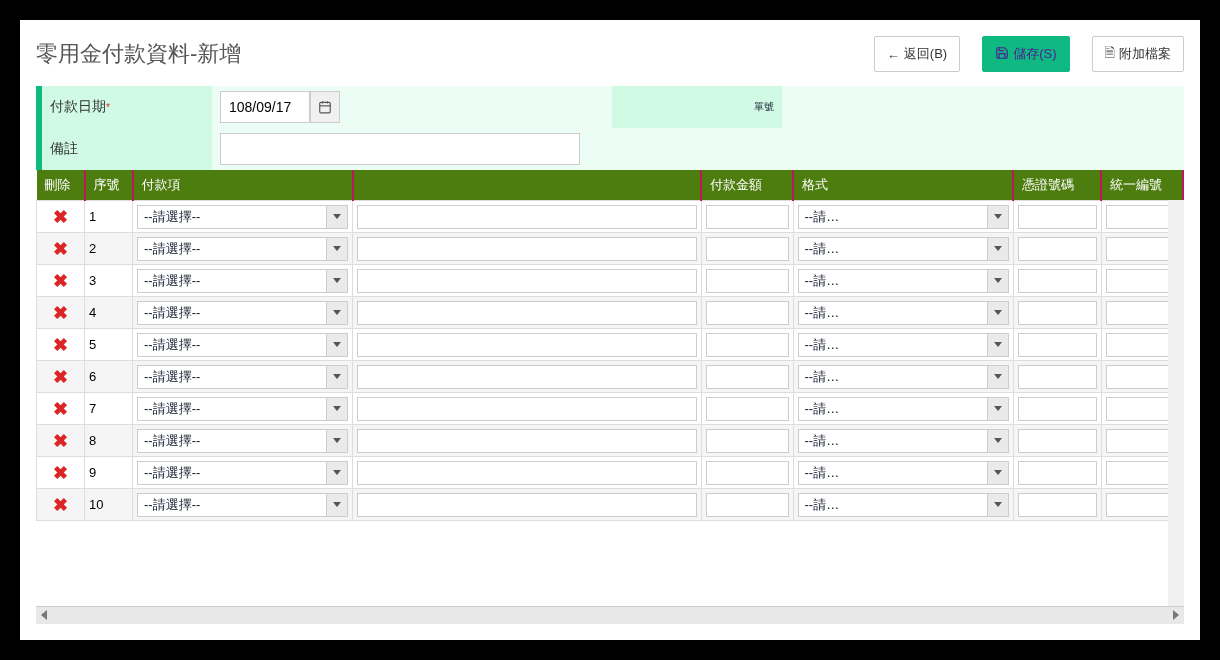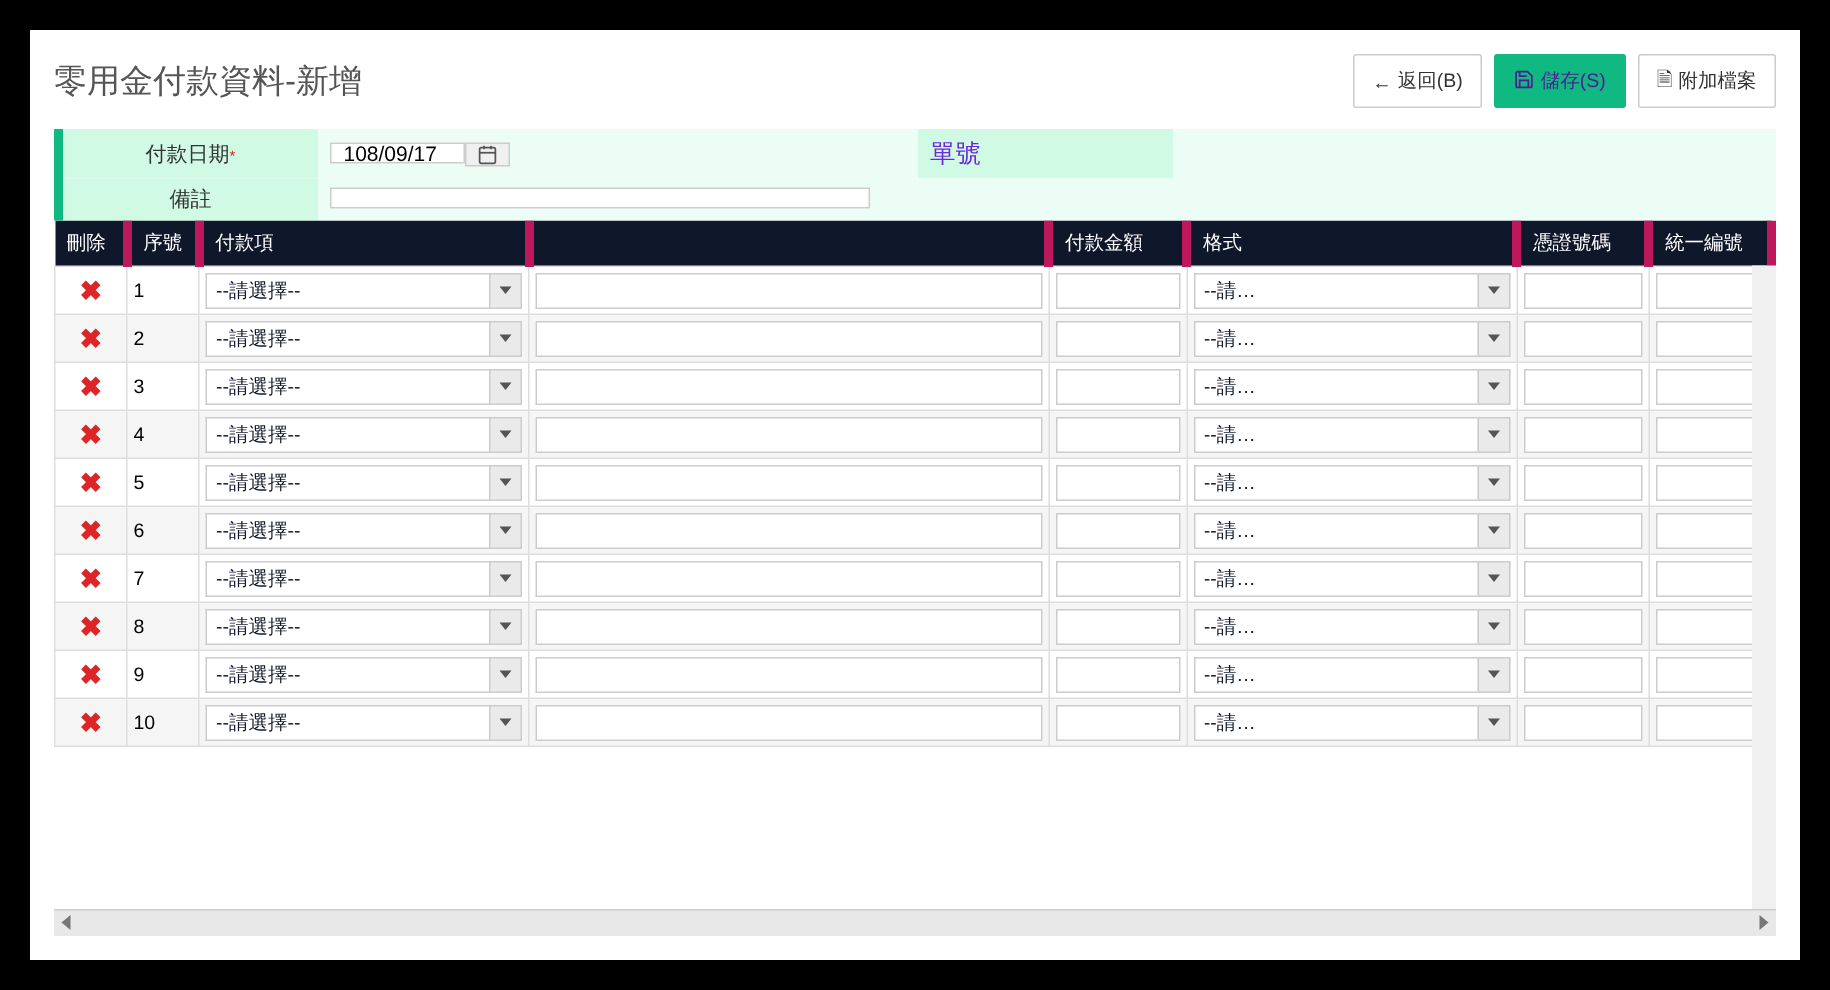--- a/index.html
+++ b/index.html
@@ -18,21 +18,21 @@
     display: flex;
     align-items: center;
     justify-content: space-between;
     margin-bottom: 14px;
   }
   .page-title {
     font-size: 22px;
     color: #555;
     font-weight: 400;
   }
-  .header-buttons { display: flex; gap: 8px; justify-content: flex-end; }
+  .header-buttons { display: flex; gap: 22px; justify-content: flex-end; }
   .btn {
     display: inline-flex;
     align-items: center;
     gap: 4px;
     padding: 6px 12px;
     font-size: 13px;
     border: 1px solid #ccc;
     background: #fff;
     cursor: pointer;
     border-radius: 2px;
@@ -51,46 +51,46 @@
     border-left: 6px solid #10b981;
     position: relative;
   }
   .form-table { width: 100%; border-collapse: collapse; }
   .form-table td {
     padding: 5px 8px;
     vertical-align: middle;
   }
   .form-table .label-cell {
     background: #d1fae5;
-    text-align: center;
+    text-align: left;
     width: 170px;
     color: #333;
     font-size: 14px;
     padding-right: 8px;
   }
   .form-table .label-cell2 {
     background: #d1fae5;
-    text-align: left;
+    text-align: right;
     width: 170px;
-    color: #6d28d9;
-    font-size: 17px;
+    color: #0f172a;
+    font-size: 10px;
   }
   .form-table .value-cell {
     background: #ecfdf5;
     width: 400px;
   }
   .form-table .value-cell2 {
     background: #ecfdf5;
   }
   .req { color: #dc2626; font-size: 10px; }
   .input-text {
     padding: 4px 8px;
     border: 1px solid #ccc;
     font-size: 14px;
-    height: 14px;
+    height: 32px;
     background: #fff;
   }
   .date-input-group { display: inline-flex; }
   .date-input { width: 90px; }
   .date-btn {
     width: 30px;
     border: 1px solid #ccc;
     background: #f0f0f0;
     display: flex;
     align-items: center;
@@ -142,26 +142,26 @@
     overflow: auto;
     flex: 1;
     position: relative;
   }
   .grid-table {
     width: 100%;
     border-collapse: collapse;
     font-size: 13px;
   }
   .grid-table th {
-    background: #0f172a;
+    background: #4d7c0f;
     color: #fff;
     font-weight: 400;
     text-align: left;
     padding: 6px 8px;
-    border-right: 6px solid #be185d;
+    border-right: 2px solid #be185d;
     height: 30px;
   }
   .grid-table td {
     border: 1px solid #ddd;
     padding: 3px 4px;
     height: 32px;
     vertical-align: middle;
   }
   .grid-table tr:nth-child(even) td { background: #f5f5f5; }
   .grid-table tr:nth-child(odd) td { background: #fff; }

